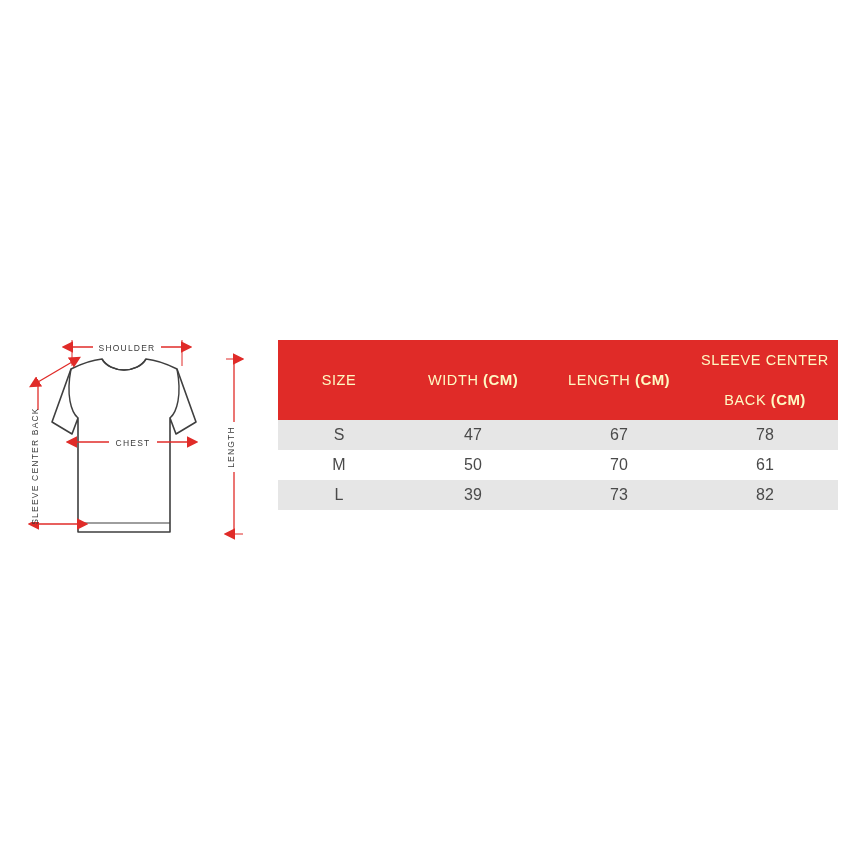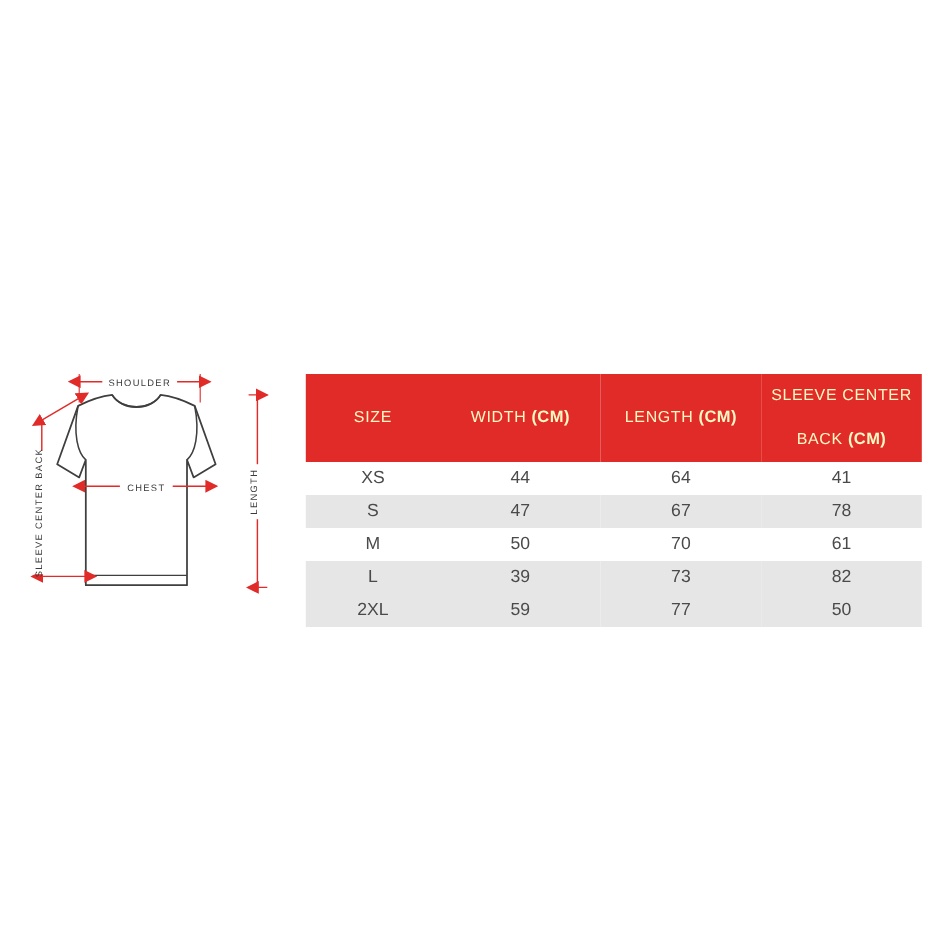--- a/index.html
+++ b/index.html
@@ -197,46 +197,34 @@
           <span>LENGTH</span>
           <span class="unit">(CM)</span>
         </th>
         <th>
           <span>SLEEVE CENTER BACK</span>
           <span class="unit">(CM)</span>
         </th>
       </tr>
     </thead>
     <tbody>
-      <tr>
-        <td>XS</td>
-        <td>44</td>
-        <td>64</td>
-        <td>41</td>
-      </tr>
       <tr class="alt">
         <td>S</td>
         <td>47</td>
         <td>67</td>
         <td>78</td>
       </tr>
       <tr>
         <td>M</td>
         <td>50</td>
         <td>70</td>
         <td>61</td>
       </tr>
       <tr class="alt">
         <td>L</td>
         <td>39</td>
         <td>73</td>
         <td>82</td>
       </tr>
-      <tr class="alt">
-        <td>2XL</td>
-        <td>59</td>
-        <td>77</td>
-        <td>50</td>
-      </tr>
     </tbody>
   </table>
 
 </div>
 
 </body></html>

